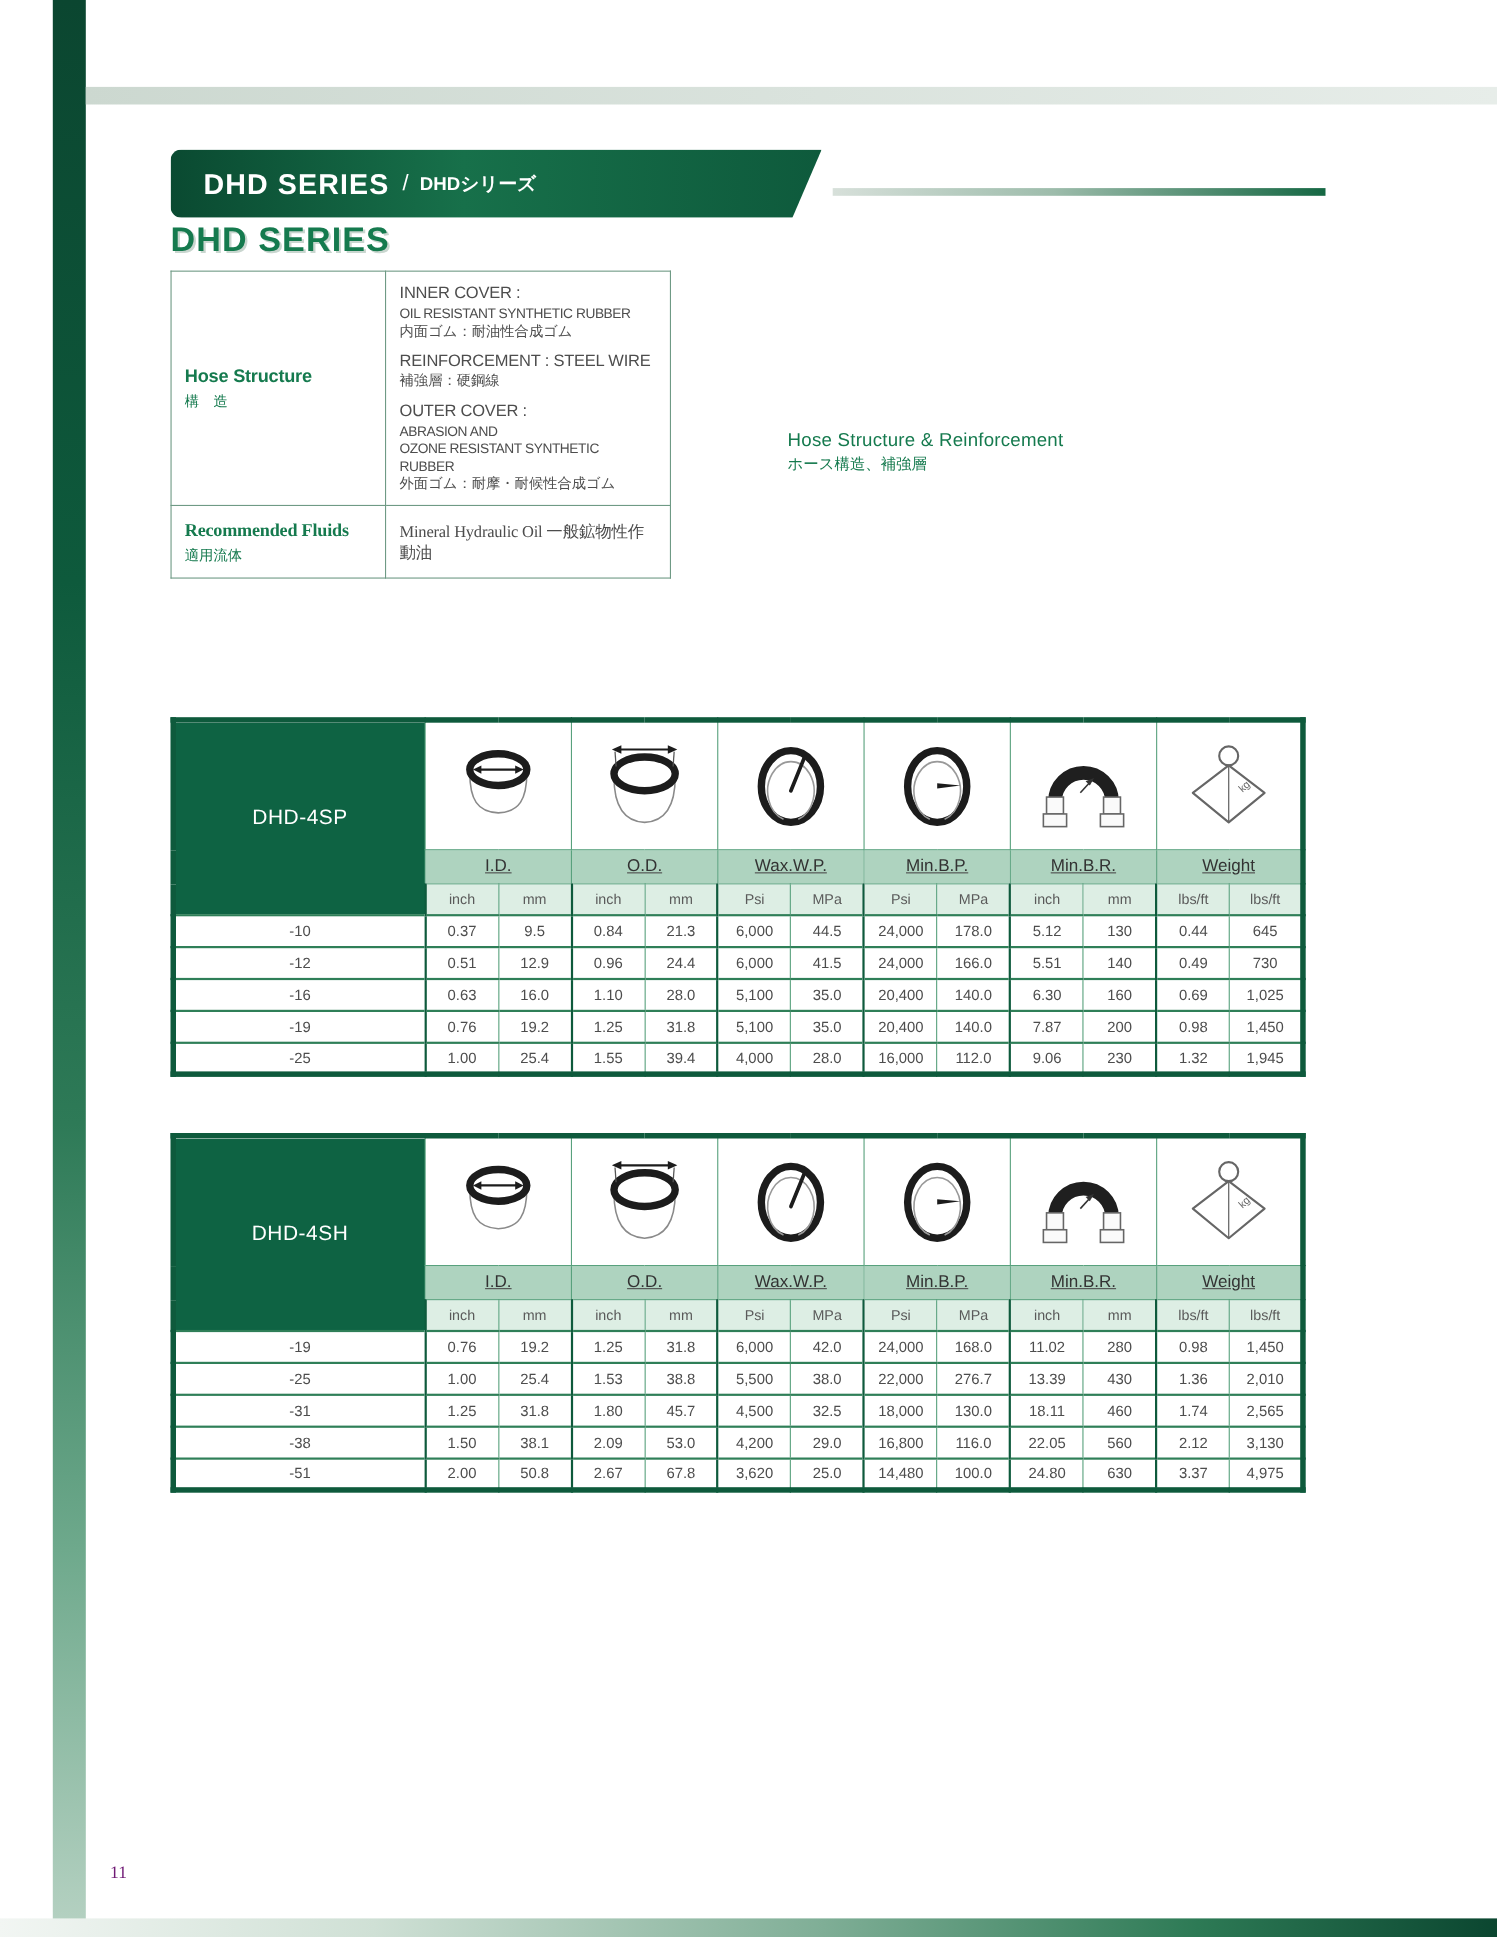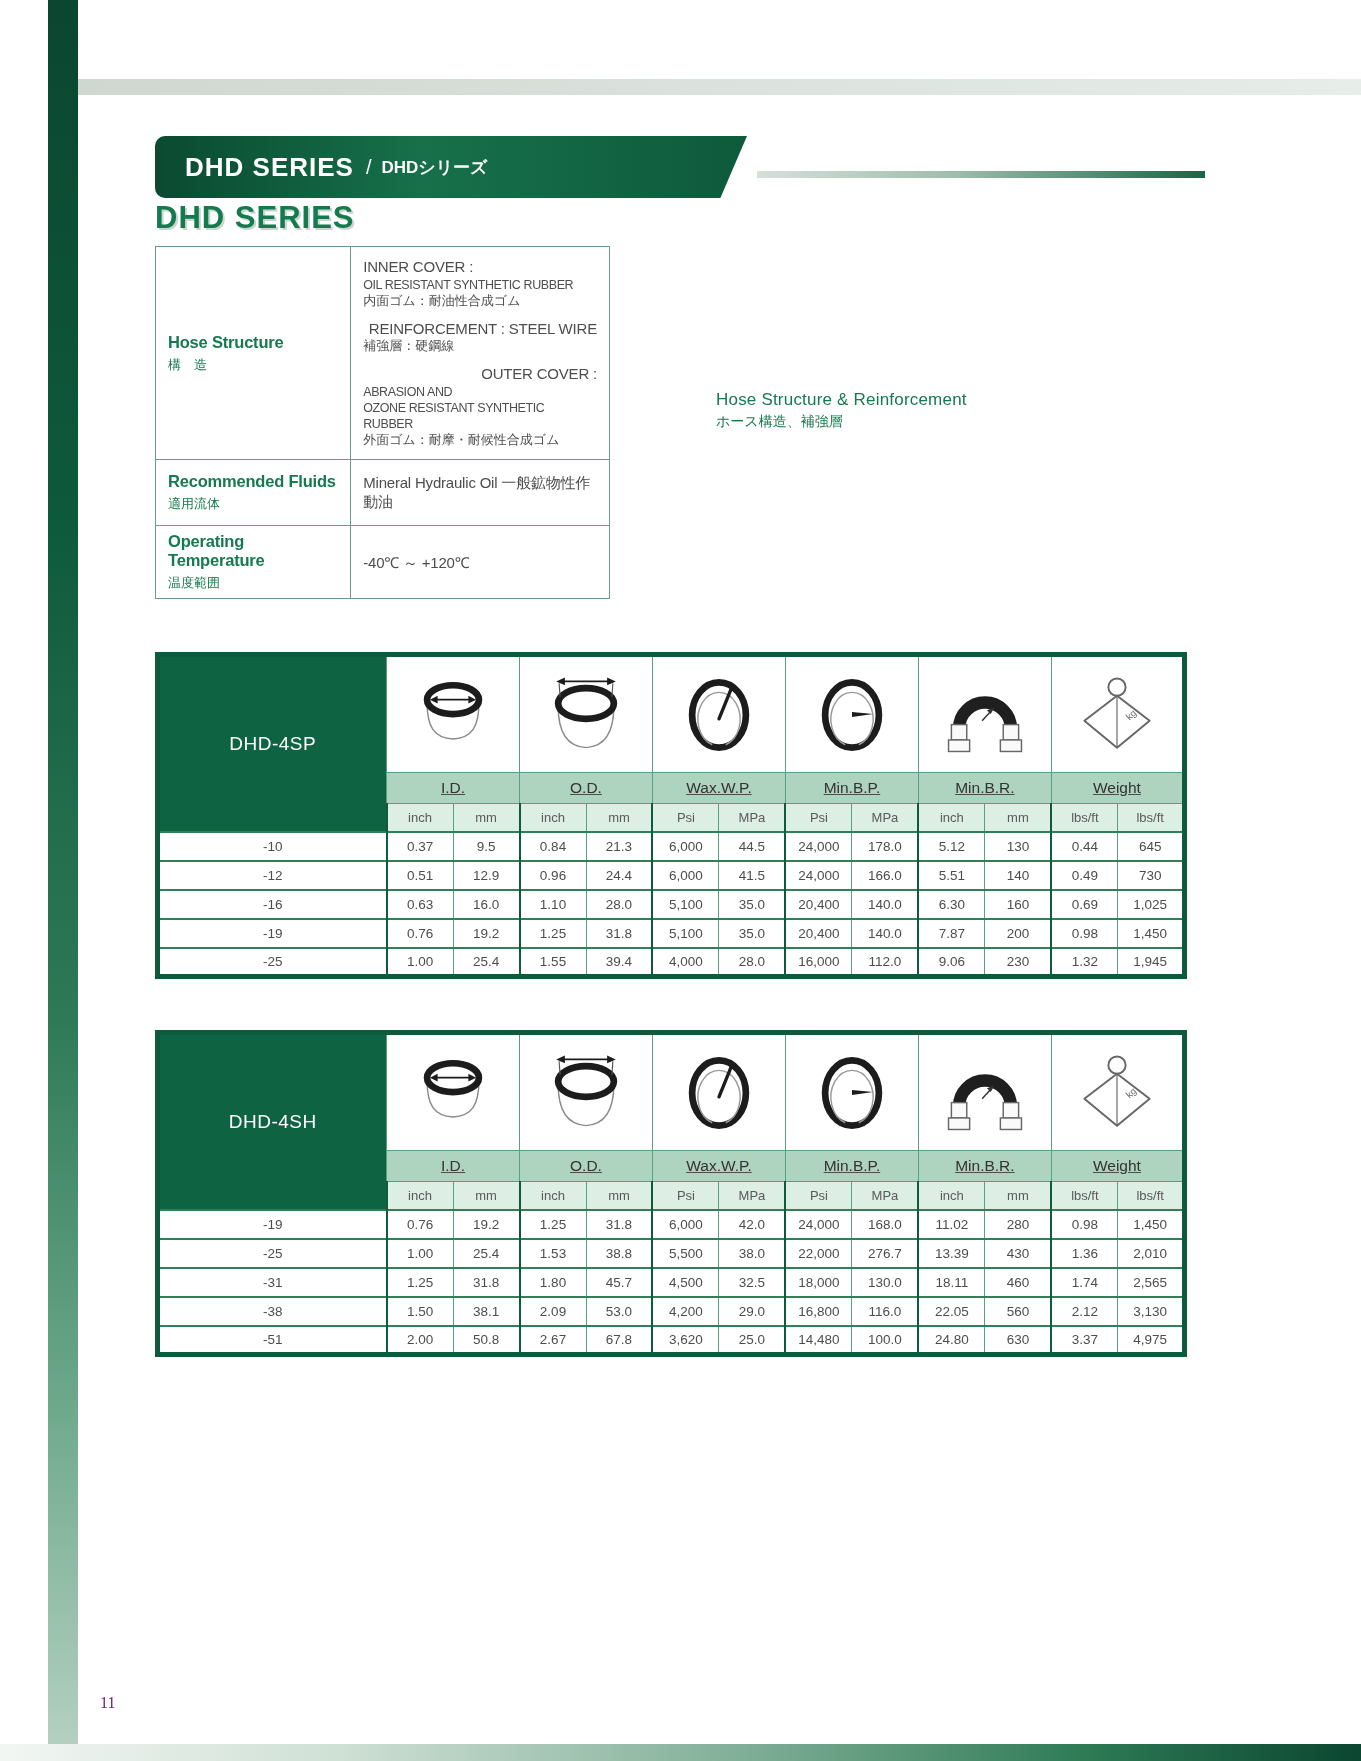--- a/index.html
+++ b/index.html
@@ -29,26 +29,26 @@
   .page-title{position:absolute;left:155px;top:200px;font-size:31px;font-weight:bold;
     color:#157a4e;letter-spacing:1px;text-shadow:2px 2px 0 #c9d6cf;}
 
   
   .info-table{position:absolute;left:155px;top:246px;width:455px;border-collapse:collapse;table-layout:fixed;}
   .info-table td{border:1px solid #6f9a85;vertical-align:middle;}
   .info-label{padding:6px 6px 6px 12px;}
   .info-label-en{color:#157a4e;font-weight:bold;font-size:16.5px;letter-spacing:-0.2px;}
   .info-label-jp{color:#157a4e;font-size:13px;margin-top:4px;}
   .info-content{padding:10px 12px;margin-top:31px;}
-  .r1{height:170px;} .r2{height:66px;} .r3{height:64px;}
+  .r1{height:170px;} .r2{height:66px;font-family:Liberation Serif, serif;} .r3{height:64px;}
   .line{line-height:1.3;color:#4d4d4d;}
   .en-lg{font-size:15px;letter-spacing:-0.2px;}
   .en-sm{font-size:12.5px;letter-spacing:-0.4px;}
   .jp{font-size:13px;}
-  .gap{margin-top:9px;text-align:right;}
+  .gap{margin-top:9px;}
   .fluid-text,.temp-text{font-size:15px;color:#4d4d4d;letter-spacing:-0.2px;}
 
   
   .reinf-title{position:absolute;left:716px;top:390px;}
   .reinf-en{color:#157a4e;font-size:17px;letter-spacing:0.2px;}
   .reinf-jp{color:#157a4e;font-size:14px;margin-top:3px;}
   .hose-box{position:absolute;left:722px;top:446px;width:401px;height:166px;box-sizing:border-box;
     border:7px solid #0e5a3c;background:#eef4ee;}
   .hose-type-head{height:38px;line-height:38px;text-align:center;border-bottom:2.5px solid #15704a;
     font-size:26px;font-weight:bold;color:#0d5a3b;letter-spacing:1px;}
@@ -173,29 +173,20 @@
       </tr>
       <tr class="r2">
         <td class="info-label">
           <div class="info-label-en">Recommended Fluids</div>
           <div class="info-label-jp">適用流体</div>
         </td>
         <td class="info-content">
           <span class="fluid-text">Mineral Hydraulic Oil 一般鉱物性作動油</span>
         </td>
       </tr>
-      <tr class="r3">
-        <td class="info-label">
-          <div class="info-label-en">Operating Temperature</div>
-          <div class="info-label-jp">温度範囲</div>
-        </td>
-        <td class="info-content">
-          <span class="temp-text">-40℃ ～ +120℃</span>
-        </td>
-      </tr>
     </tbody>
   </table>
 
   <div class="reinf-title">
     <div class="reinf-en">Hose Structure &amp; Reinforcement</div>
     <div class="reinf-jp">ホース構造、補強層</div>
   </div>
 
   <table class="spec-table t-4sp">
     <colgroup>

